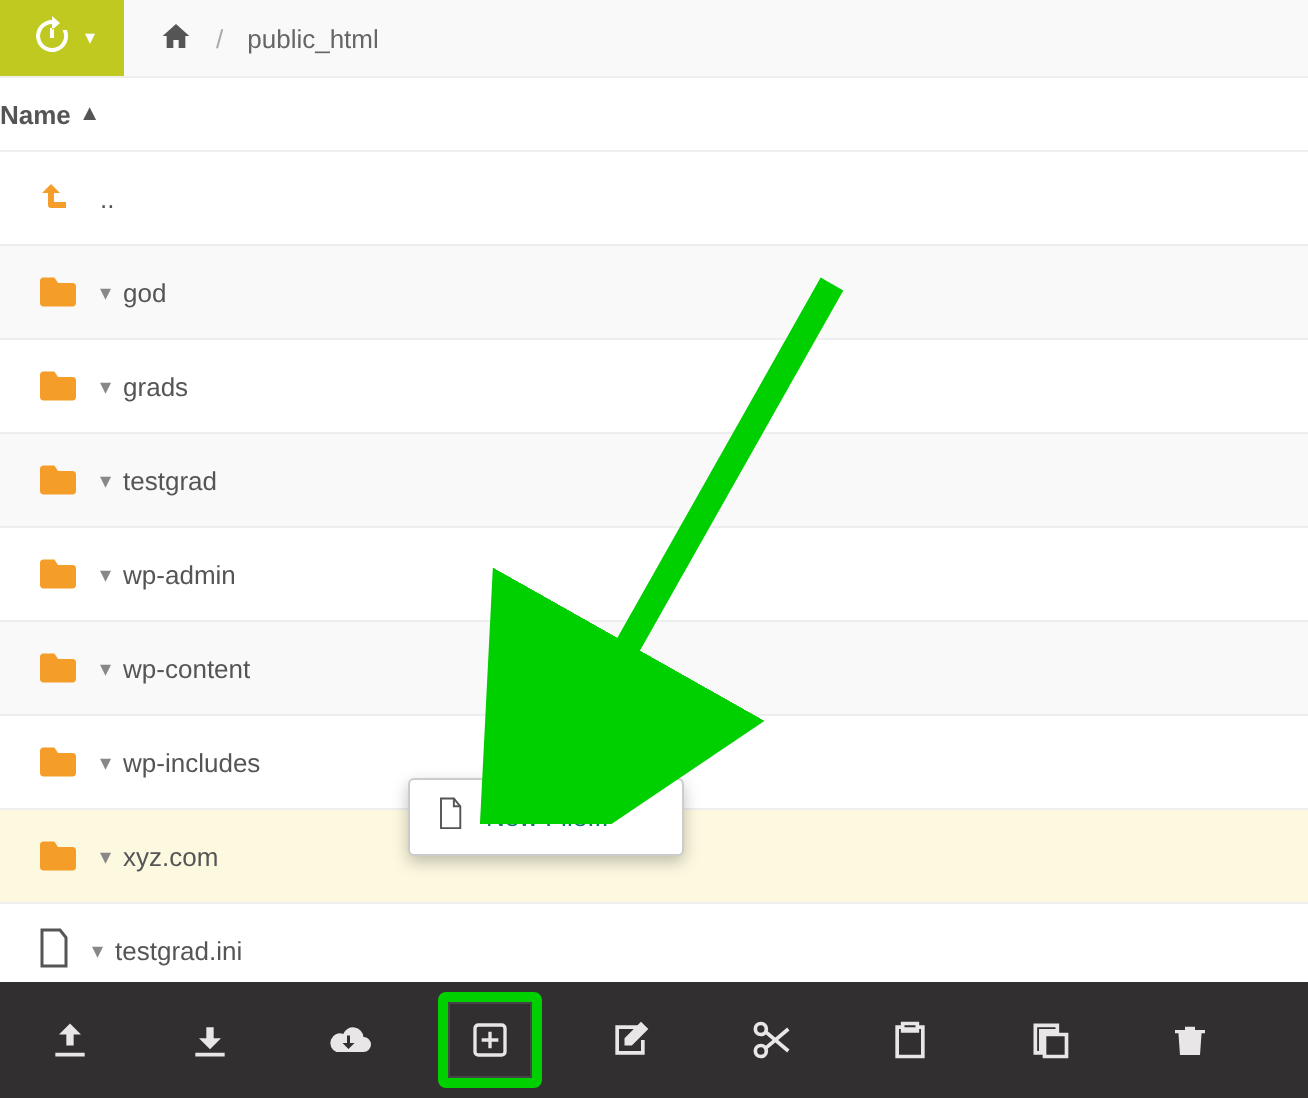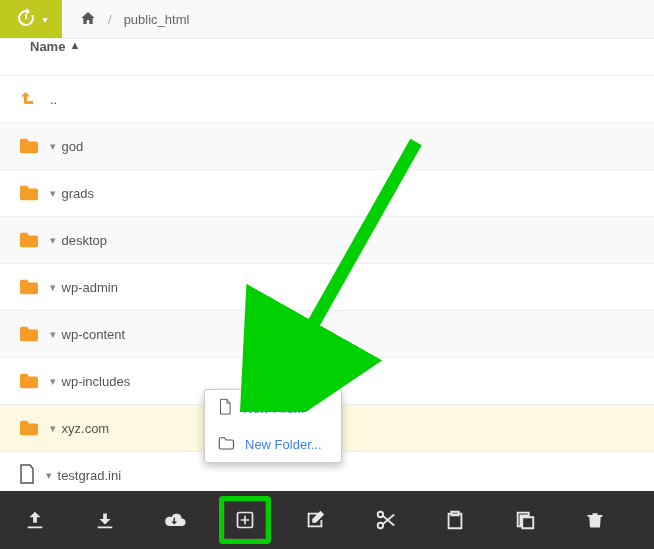--- a/index.html
+++ b/index.html
@@ -2,34 +2,34 @@
 <html><head>
 <meta charset="utf-8">
 <style>
   body { margin:0; font-family: "Segoe UI", Arial, sans-serif; font-size:13px; color:#555; width:654px; height:549px; overflow:hidden; background:#fff; position:relative; border-right:1px solid #eee;}
   .topbar { height:38px; background:#f9f9f9; display:flex; align-items:center; border-bottom:1px solid #eee;}
   .history-btn { background:#bfc91f; width:62px; height:38px; display:flex; align-items:center; justify-content:center; }
   .history-btn svg { fill:#fff; }
   .crumb { display:flex; align-items:center; gap:12px; padding-left:18px; color:#666;}
   .crumb .sep { color:#aaa; }
   .crumb .home svg { fill:#555; }
-  .header-row { height:36px; display:flex; padding-left:30px; font-weight:600; color:#555; border-bottom:1px solid #eee;}
+  .header-row { height:36px; display:flex; align-items:center; font-weight:600; color:#555; border-bottom:1px solid #eee;}
   .sort-arrow { font-size:11px; margin-left:4px;}
   .list { }
   .row { height:46px; display:flex; align-items:center; padding-left:18px; border-bottom:1px solid #eee;}
   .row:nth-child(even) { background:#f9f9f9; }
   .row.hl { background:#fdf9e0; }
   .up-arrow svg { fill:#f49d29; }
   .folder-icon { width:22px; height:18px; display:inline-block; }
   .folder-icon svg { fill:#f49d29; }
   .file-icon svg { fill:#555; }
   .caret { margin:0 6px 0 10px; color:#888; font-size:11px;}
   .name { color:#555; }
   .popup { position:absolute; left:204px; top:389px; width:136px; background:#fff; border:1px solid #ccc; border-radius:3px; box-shadow:0 3px 8px rgba(0,0,0,0.25); z-index:10; }
-  .popup-item { display:flex; align-items:center; gap:10px; padding:8px 12px; color:#3b82f6; cursor:pointer; border-radius:3px;}
+  .popup-item { display:flex; align-items:center; gap:10px; padding:8px 12px; color:#0f766e; cursor:pointer; border-radius:3px;}
   .popup-item svg { stroke:#555; fill:none; stroke-width:1.5; }
   .bottombar { position:absolute; left:0; right:0; bottom:0; height:58px; background:#312f2f; display:flex; align-items:center; }
   .bottombar .slot { flex:0 0 70px; height:58px; display:flex; align-items:center; justify-content:center; }
   .bottombar svg { fill:#e8e6e6; }
   .green-hl { border:5px solid #00d000; border-radius:4px; box-sizing:border-box; height:48px; width:52px; display:flex; align-items:center; justify-content:center; box-shadow:0 0 0 1px rgba(255,255,255,0.1) inset;}
   .arrow-annot { position:absolute; left:206px; top:132px; z-index:20; pointer-events:none; }
 </style>
 </head>
 <body>
 
@@ -89,21 +89,21 @@
     <span class="name">grads</span>
   </div>
 
   <div class="row">
     <span class="folder-icon">
       <svg width="22" height="18" viewBox="0 0 24 20">
           <path d="M2 4a2 2 0 0 1 2-2h6l2 3h8a2 2 0 0 1 2 2v9a2 2 0 0 1-2 2H4a2 2 0 0 1-2-2z"></path>
         </svg>
     </span>
     <span class="caret">▾</span>
-    <span class="name">desktop</span>
+    <span class="name">testgrad</span>
   </div>
 
   <div class="row">
     <span class="folder-icon">
       <svg width="22" height="18" viewBox="0 0 24 20">
           <path d="M2 4a2 2 0 0 1 2-2h6l2 3h8a2 2 0 0 1 2 2v9a2 2 0 0 1-2 2H4a2 2 0 0 1-2-2z"></path>
         </svg>
     </span>
     <span class="caret">▾</span>
     <span class="name">wp-admin</span>
@@ -153,28 +153,20 @@
 
 <div class="popup">
   <div class="popup-item">
     <span>
       <svg width="16" height="18" viewBox="0 0 24 28">
           <path d="M5 2h10l5 6v17H5z"></path>
           <path d="M15 2v6h5"></path>
         </svg>
     </span>
     <span>New File...</span>
-  </div>
-  <div class="popup-item">
-    <span>
-      <svg width="18" height="16" viewBox="0 0 24 20">
-          <path d="M3 5a2 2 0 0 1 2-2h5l2 3h8a2 2 0 0 1 2 2v8a2 2 0 0 1-2 2H5a2 2 0 0 1-2-2z"></path>
-        </svg>
-    </span>
-    <span>New Folder...</span>
   </div>
 </div>
 
 <svg class="arrow-annot" width="230" height="280">
   <defs>
     <marker id="ah" markerWidth="18" markerHeight="18" refX="6" refY="6" orient="auto">
       <path d="M0,0 L12,6 L0,12 z" fill="#00d000"></path>
     </marker>
   </defs>
   <line x1="210" y1="10" x2="70" y2="258" stroke="#00d000" stroke-width="13" marker-end="url(#ah)"></line>

